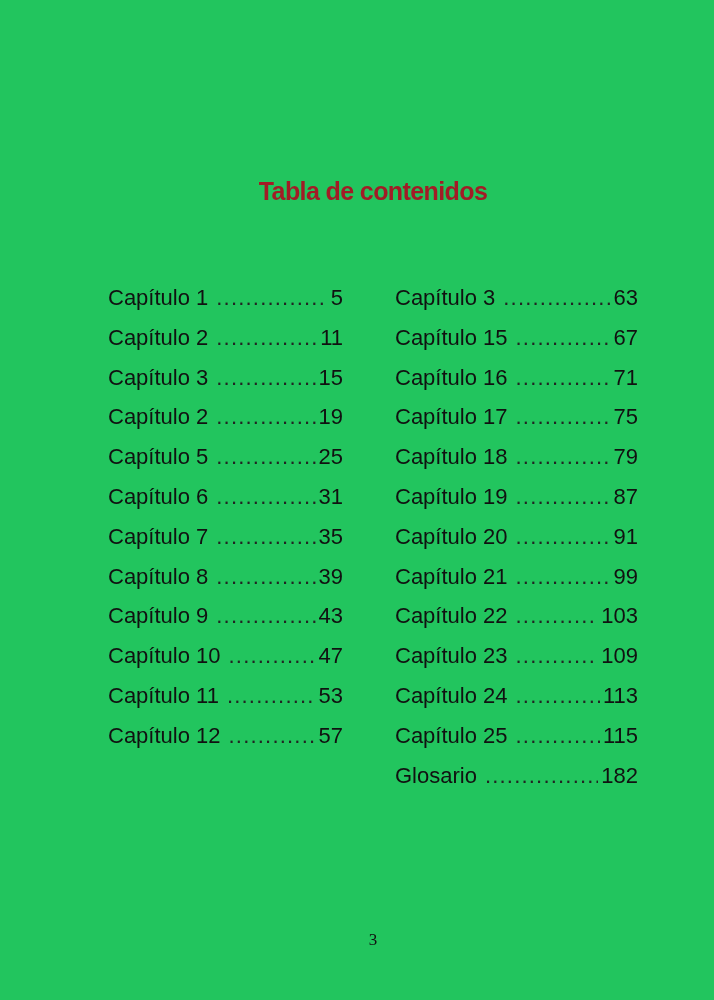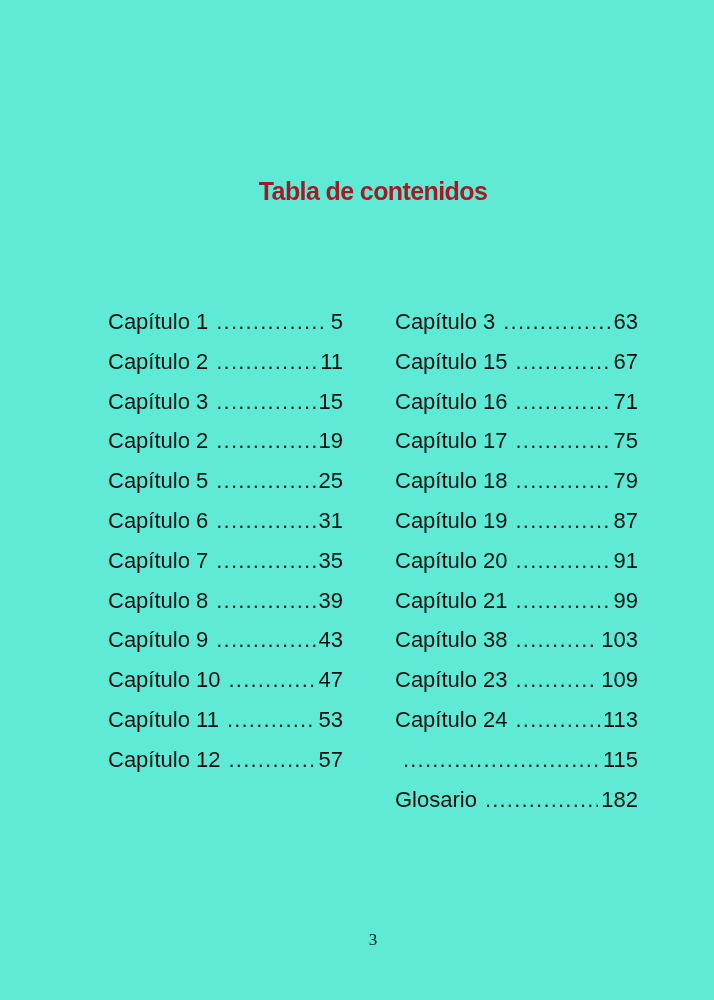--- a/index.html
+++ b/index.html
@@ -1,20 +1,20 @@
 <!DOCTYPE html>
 <html><head>
 <meta charset="utf-8">
 <style>
   html, body { margin: 0; padding: 0; background: #ffffff; }
   .page {
     position: relative;
     width: 714px;
     height: 1000px;
-    background: #5eead4;
+    background: #22c55e;
     font-family: "Liberation Sans", sans-serif;
     color: #111111;
     overflow: hidden;
   }
   .toc-title {
     position: absolute;
     top: 177px;
     left: 108px;
     width: 530px;
     margin: 0;
@@ -25,21 +25,20 @@
     color: #A21C26;
   }
   .toc-grid {
     position: absolute;
     top: 278px;
     left: 108px;
     width: 530px;
     display: grid;
     grid-template-columns: 235px 243px;
     column-gap: 52px;
-    margin-top: 24px;
   }
   .toc-col { display: block; }
   .toc-row {
     display: flex;
     align-items: baseline;
     height: 39.8px;
     line-height: 39.8px;
     font-size: 22px;
   }
   .toc-label { white-space: nowrap; }
@@ -173,35 +172,36 @@
           <span class="toc-label">Capítulo 20</span>
           <span class="toc-dots"></span>
           <span class="toc-page">91</span>
         </div>
       <div class="toc-row">
           <span class="toc-label">Capítulo 21</span>
           <span class="toc-dots"></span>
           <span class="toc-page">99</span>
         </div>
       <div class="toc-row">
-          <span class="toc-label">Capítulo 38</span>
+          <span class="toc-label">Capítulo 22</span>
           <span class="toc-dots"></span>
           <span class="toc-page">103</span>
         </div>
       <div class="toc-row">
           <span class="toc-label">Capítulo 23</span>
           <span class="toc-dots"></span>
           <span class="toc-page">109</span>
         </div>
       <div class="toc-row">
           <span class="toc-label">Capítulo 24</span>
           <span class="toc-dots"></span>
           <span class="toc-page">113</span>
         </div>
       <div class="toc-row">
+          <span class="toc-label">Capítulo 25</span>
           <span class="toc-dots"></span>
           <span class="toc-page">115</span>
         </div>
       <div class="toc-row">
           <span class="toc-label">Glosario</span>
           <span class="toc-dots"></span>
           <span class="toc-page">182</span>
         </div>
     </div>
 

